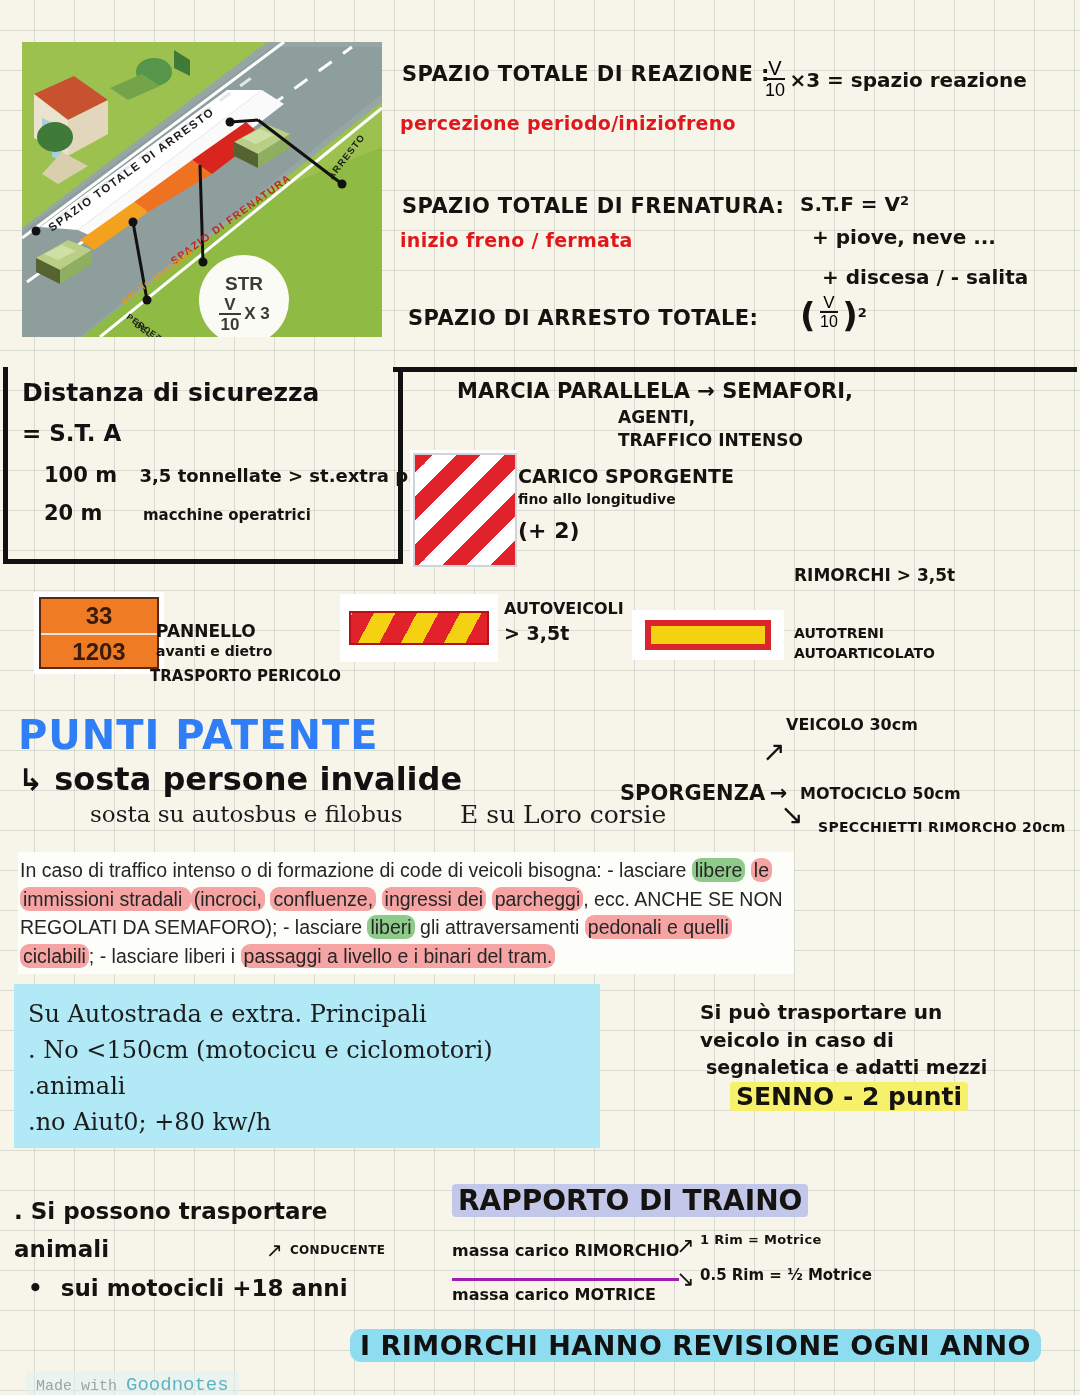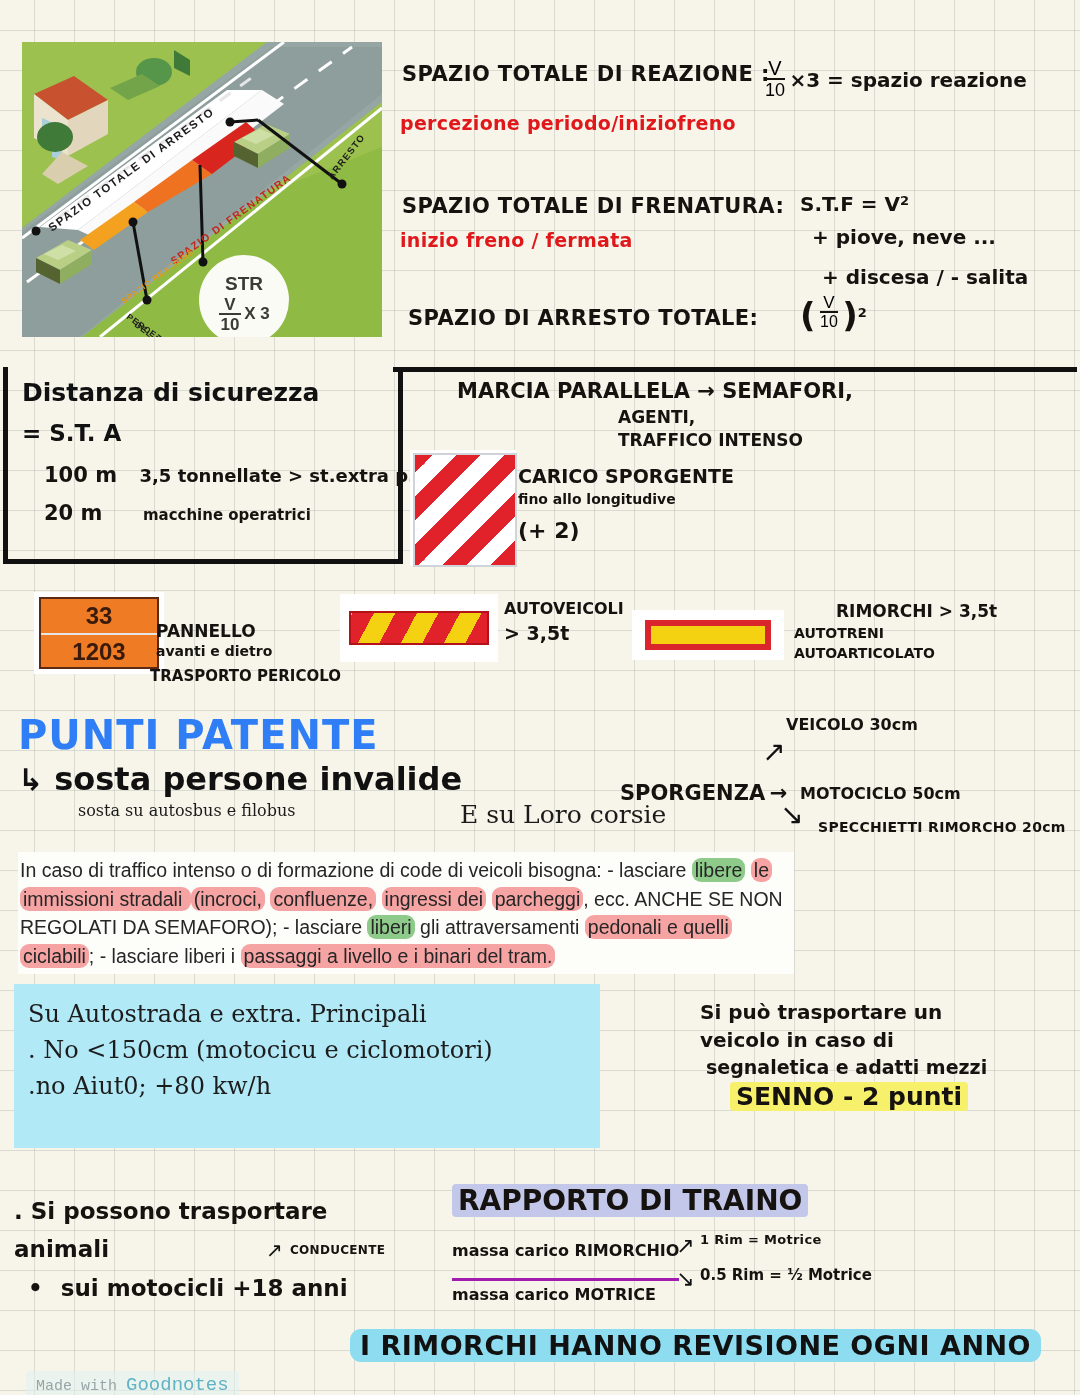--- a/index.html
+++ b/index.html
@@ -50,21 +50,21 @@
   .h1{font-family:"DejaVu Sans",sans-serif;font-weight:bold;font-size:20px;color:#15120f;line-height:26px;}
   .h2{font-family:"DejaVu Sans",sans-serif;font-weight:bold;font-size:16px;color:#15120f;line-height:22px;}
   .h-small{font-family:"DejaVu Sans",sans-serif;font-weight:bold;font-size:13px;color:#15120f;line-height:18px;letter-spacing:.3px;}
   .hl-yellow{background:#f7f06a;border-radius:4px;padding:0 6px;}
   .hl-lilac{background:#c3c8ea;border-radius:4px;padding:0 6px;}
   .hl-cyan{background:#8ddcef;border-radius:11px;padding:1px 10px;}
 
   #punti{left:18px;top:712px;font-family:"DejaVu Sans",sans-serif;font-weight:bold;
          font-size:40px;color:#2f7ef5;letter-spacing:1px;}
   #sosta1{left:18px;top:760px;font-family:"DejaVu Sans",sans-serif;font-weight:bold;font-size:32px;color:#111;}
-  #sosta2{left:78px;top:801px;font-family:"DejaVu Serif",serif;font-size:16px;color:#1b1b1b;}
+  #sosta2{left:90px;top:801px;font-family:"DejaVu Serif",serif;font-size:23px;color:#1b1b1b;}
   #sosta3{left:460px;top:800px;font-family:"DejaVu Serif",serif;font-size:25px;color:#1b1b1b;}
 
   #goodnotes{left:26px;top:1371px;font-family:Liberation Mono, monospace;font-size:15px;color:#96a6a8;
              background:rgba(225,240,241,.55);padding:3px 10px;border-radius:4px;}
   #goodnotes b{color:#5fb3c4;font-weight:normal;font-size:19px;}
 
   .bottomline{left:350px;top:1330px;font-family:"DejaVu Sans",sans-serif;font-weight:bold;font-size:27px;color:#111;letter-spacing:.5px;}
 
   .ratio-num{border-bottom:3px solid #a21caf;padding-bottom:16px;}
 </style>
@@ -263,21 +263,21 @@
 <div class="abs" style="left:504px;top:598px;">
   <span class="h2" style="font-size:16px;">AUTOVEICOLI</span>
 </div>
 <div class="abs" style="left:504px;top:620px;">
   <span class="h1" style="font-size:19px;">&gt; 3,5t</span>
 </div>
 
 <div class="abs signcard" style="left:632px;top:610px;width:152px;height:50px;display:flex;align-items:center;justify-content:center;">
   <div style="width:126px;height:30px;background:#f5d211;border:6px solid #d9252b;box-sizing:border-box;"></div>
 </div>
-<div class="abs" style="left:794px;top:598px;margin-left:42px;">
+<div class="abs" style="left:794px;top:562px;">
   <span class="h1" style="font-size:17px;">RIMORCHI &gt; 3,5t</span>
 </div>
 <div class="abs" style="left:794px;top:622px;">
   <span class="h2" style="font-size:14px;">AUTOTRENI</span>
 </div>
 <div class="abs" style="left:794px;top:642px;">
   <span class="h2" style="font-size:14px;">AUTOARTICOLATO</span>
 </div>
 
 <div class="abs" id="punti">PUNTI PATENTE</div>
@@ -306,20 +306,21 @@
 </div>
 <div class="abs" style="left:818px;top:818px;">
   <span class="h-small" style="font-size:14px;">SPECCHIETTI RIMORCHO 20cm</span>
 </div>
 
 <div class="abs" id="para"><span>In caso di traffico intenso o di formazione di code di veicoli bisogna:  - lasciare </span><span class="hl-g">libere</span><span> </span><span class="hl-r">le immissioni stradali </span><span class="hl-r">(incroci,</span><span> </span><span class="hl-r">confluenze,</span><span> </span><span class="hl-r">ingressi dei</span><span> </span><span class="hl-r">parcheggi</span><span>, ecc. ANCHE SE NON REGOLATI DA SEMAFORO);  - lasciare </span><span class="hl-g">liberi</span><span> gli attraversamenti </span><span class="hl-r">pedonali e quelli ciclabili</span><span>; - lasciare liberi i </span><span class="hl-r">passaggi a livello e i binari del tram.</span></div>
 
 <div class="abs" id="bluebox">
   <div class="ln">Su Autostrada e extra. Principali</div>
   <div class="ln">. No &lt;150cm (motocicu e ciclomotori)</div>
+  <div class="ln">.animali</div>
   <div class="ln">.no Aiut0; +80 kw/h</div>
 </div>
 
 <div class="abs" style="left:700px;top:998px;width:360px;">
   <div class="h1" style="font-size:20px;line-height:28px;">Si può trasportare un</div>
   <div class="h1" style="font-size:20px;line-height:28px;">veicolo in caso di</div>
   <div class="h1" style="font-size:19px;line-height:26px;margin-left:6px;">segnaletica e adatti mezzi</div>
   <div style="margin-left:30px;margin-top:4px;">
     <span class="h1 hl-yellow" style="font-size:25px;">SENNO - 2 punti</span>
   </div>

